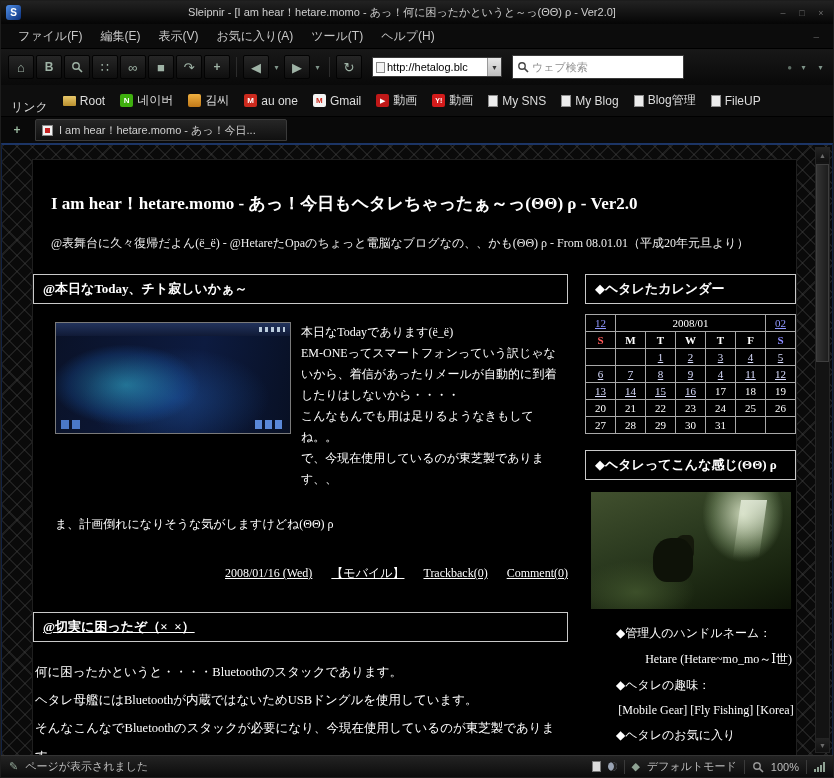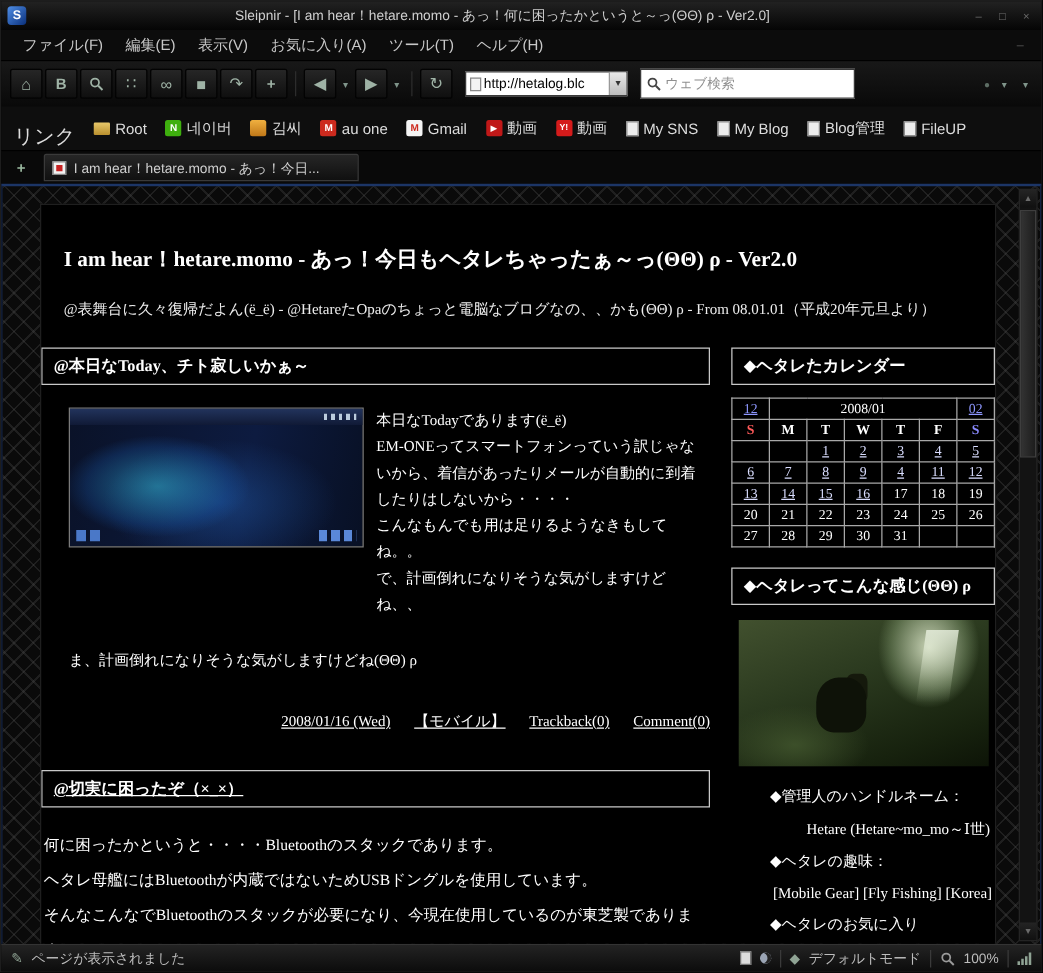--- a/index.html
+++ b/index.html
@@ -48,21 +48,21 @@
     border:1px solid #3a3a3a; display:flex; align-items:center; padding:0 4px; gap:3px; }
   .searchinput { flex:1; min-width:0; border:none; outline:none; background:transparent;
     font-size:11px; color:#333; font-family:inherit; }
   .searchinput::placeholder { color:#8f8f8f; }
   .trgroup { margin-left:auto; display:flex; align-items:center; gap:6px; }
   .rdot { color:#5d6d64; font-size:8px; }
 
   
   .linksbar { flex:0 0 26px; background:#0e0e0e; display:flex; align-items:center;
     padding:0 10px; gap:15px; border-bottom:1px solid #000; }
-  .lbarlabel { color:#ddd; font-size:16px;margin-top:14px; }
+  .lbarlabel { color:#ddd; font-size:12px;margin-top:14px; }
   .litem { display:flex; align-items:center; gap:4px; color:#ddd; font-size:12px; cursor:default; }
   .fico { width:13px; height:13px; border-radius:2px; display:flex; align-items:center;
     justify-content:center; font-size:8px; font-weight:bold; flex:0 0 13px; }
   .f-folder { width:13px; height:10px; background:linear-gradient(#e7c76a,#b98f2e);
     border-radius:1px; }
   .f-naver { background:#3eaf0e; color:#fff; }
   .f-kim { background:linear-gradient(#f0b040,#c07818); }
   .f-auone { background:#cc2a1e; color:#fff; }
   .f-gmail { background:#f4f4f4; color:#cc2a1e; }
   .f-douga1 { background:#c01818; color:#fff; font-size:7px; }
@@ -352,21 +352,21 @@
             <div class="em1">
               <div class="em1top"></div>
               <div class="em1sig"></div>
               <div class="em1dl"></div>
               <div class="em1dr"></div>
             </div>
             <div class="p1text">
               <div>本日なTodayであります(ё_ё)</div>
               <div>EM-ONEってスマートフォンっていう訳じゃないから、着信があったりメールが自動的に到着したりはしないから・・・・</div>
               <div>こんなもんでも用は足りるようなきもしてね。。</div>
-              <div>で、計画倒れになりそうな気がしますけどね、、</div>
+              <div>で、今現在使用しているのが東芝製であります、、</div>
             </div>
           </div>
 
           <div class="p1extra">ま、計画倒れになりそうな気がしますけどね(ΘΘ) ρ</div>
 
           <div class="pfoot">
             <a>2008/01/16 (Wed)</a>
             <a>【モバイル】</a>
             <a>Trackback(0)</a>
             <a>Comment(0)</a>

